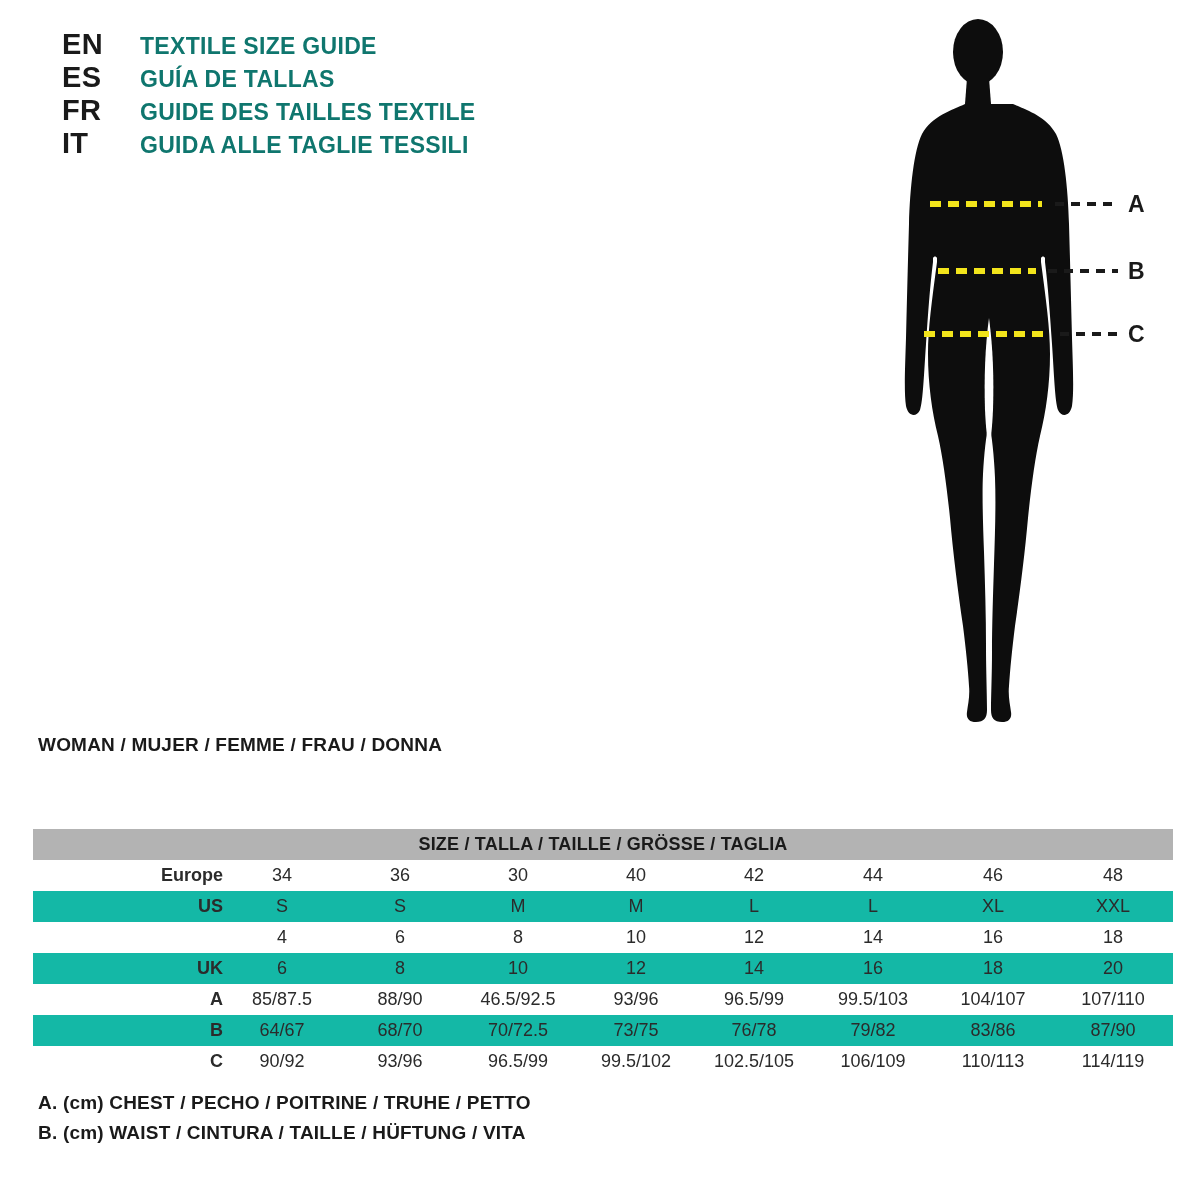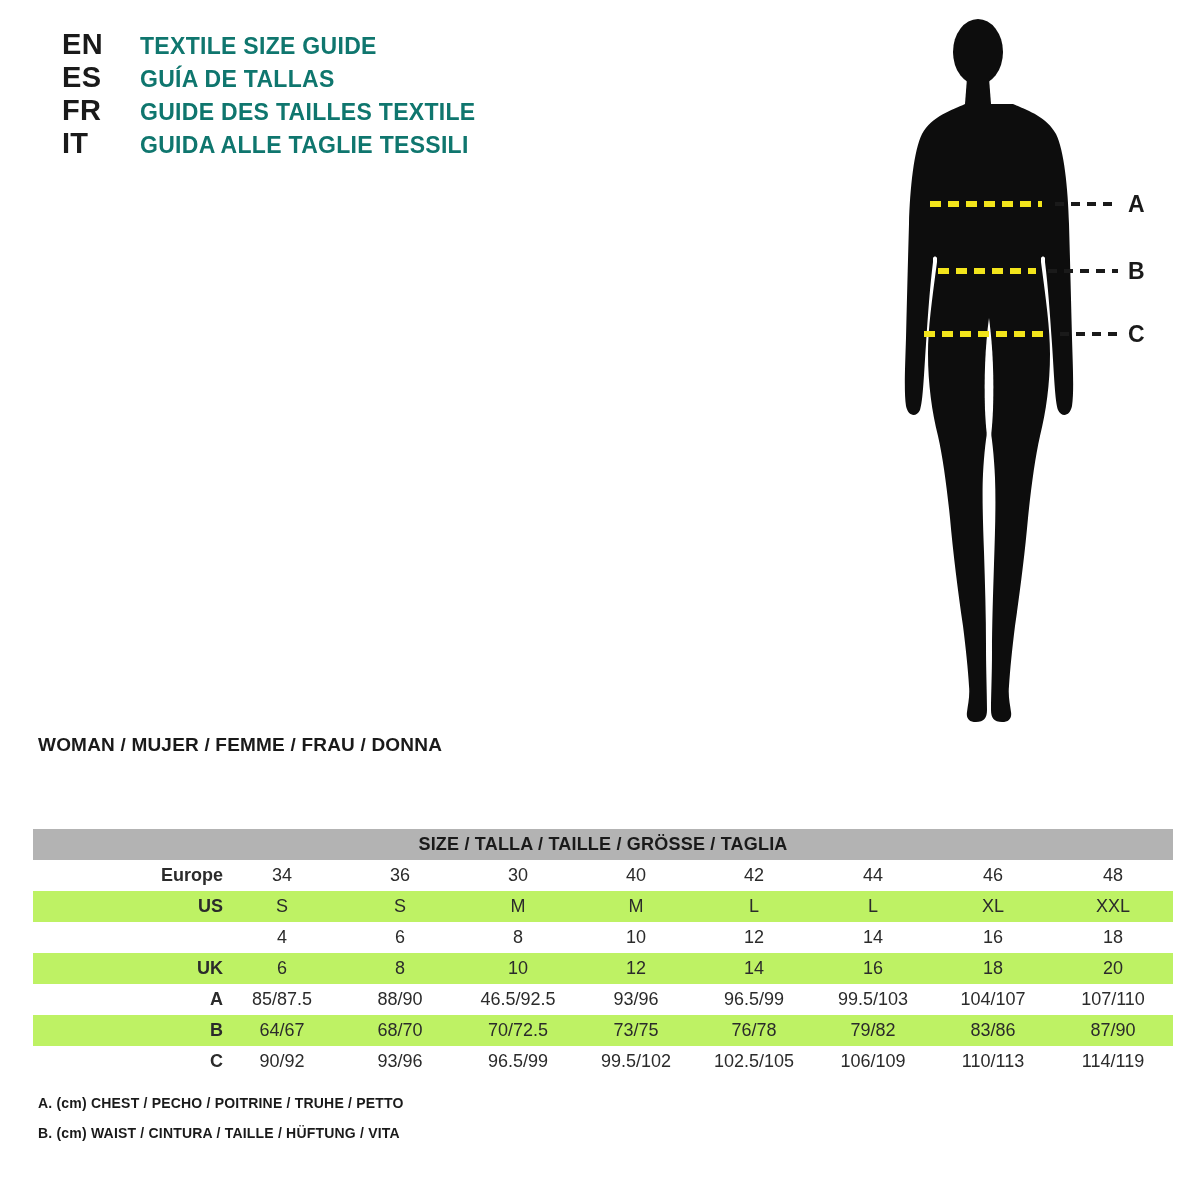--- a/index.html
+++ b/index.html
@@ -101,32 +101,32 @@
     font-weight: bold;
   }
   tr.header-row td {
     background: #b3b3b3;
     font-weight: bold;
     text-align: left;
     padding-left: 8px;
     color: #1a1a1a;
     letter-spacing: 0.2px;
   }
-  tr.shade td { background: #bef264; }
+  tr.shade td { background: #14b8a6; }
   tr.plain td { background: #ffffff; }
 
   
   #footnotes {
     position: absolute;
     left: 38px;
     top: 1088px;
     width: 700px;
   }
   .footnote {
-    font-size: 14px;
+    font-size: 19px;
     font-weight: bold;
     line-height: 30px;
     color: #1a1a1a;
     letter-spacing: 0.2px;
     white-space: nowrap;
   }
 </style>
 </head>
 <body>
 

